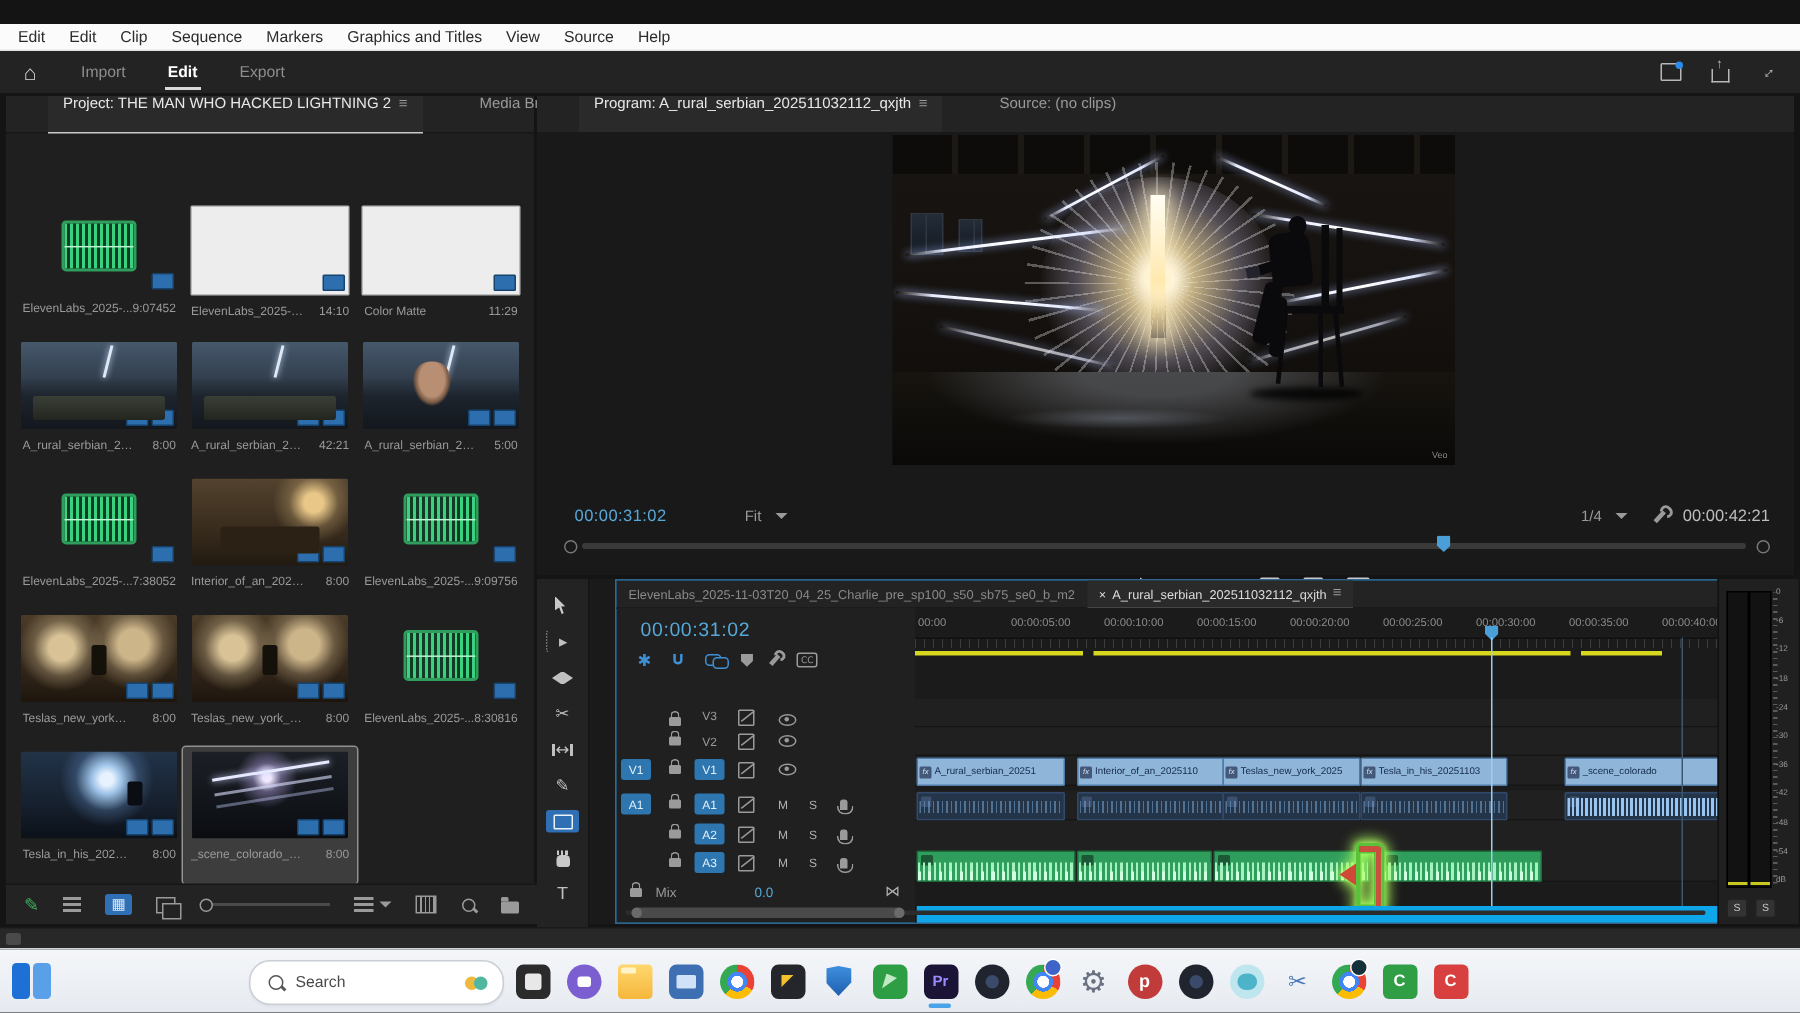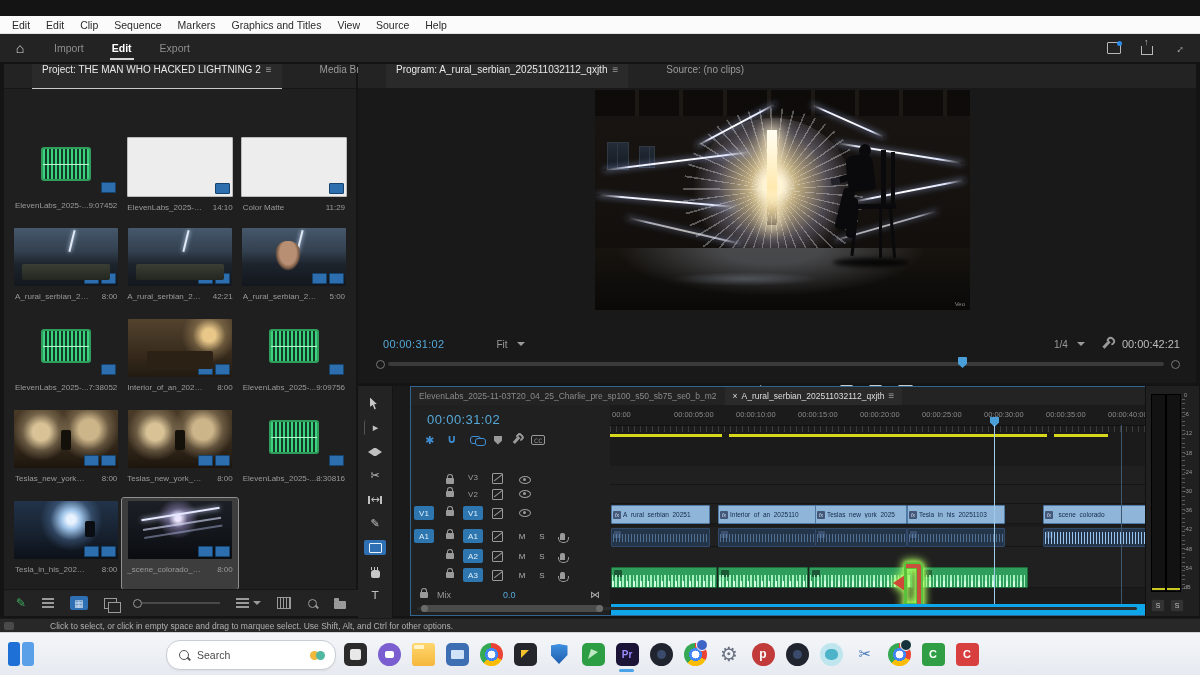--- a/index.html
+++ b/index.html
@@ -869,21 +869,20 @@
         </div>
       <div class="solo-btns">
         <span class="sbtn">S</span>
         <span class="sbtn">S</span>
       </div>
     </div>
   </div>
 
   <div class="statusbar">
     <span class="sb-icon"></span>
-    <span class="sb-text">Click to select, or click in empty space and drag to marquee select. Use Shift, Alt, and Ctrl for other options.</span>
   </div>
 
   <div class="taskbar">
     <div class="widgets">
         <span class="wa"></span>
         <span class="wb"></span>
       </div>
     <div class="startbtn"><span class="win4"></span></div>
     <div class="searchpill">
       <span class="mag2"></span>

